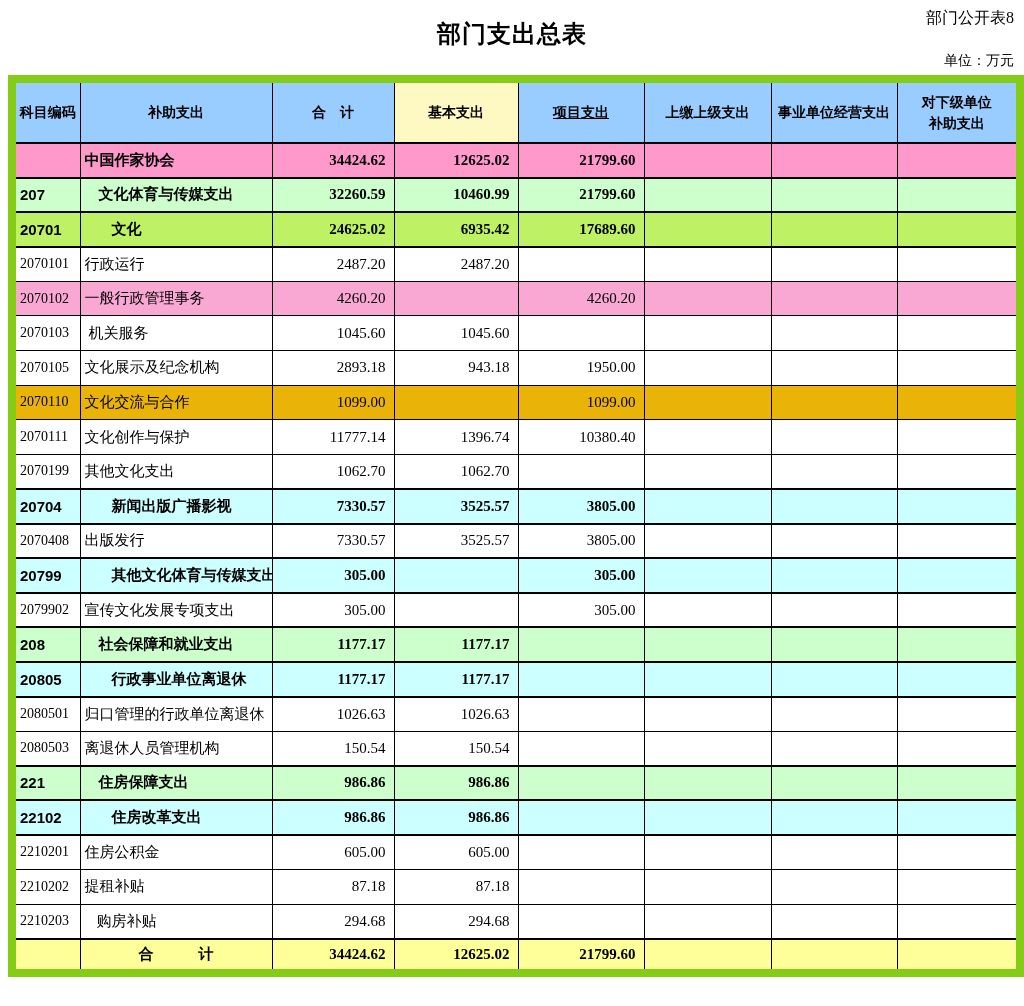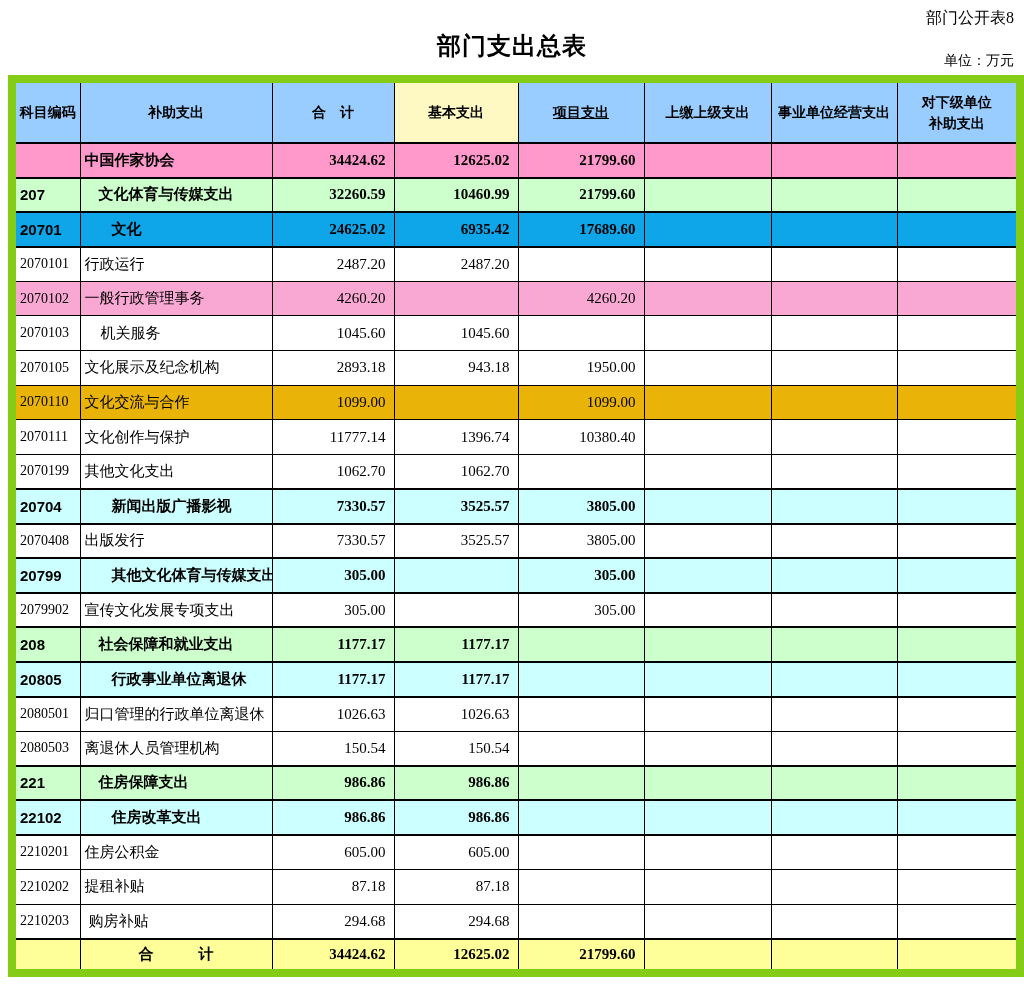--- a/index.html
+++ b/index.html
@@ -8,21 +8,21 @@
     width: 1024px; height: 1006px;
     position: relative;
     font-family: "Liberation Serif", serif;
     color: #000;
   }
   .doc-tag {
     position: absolute; top: 8px; right: 10px;
     font: 16px "Liberation Serif", serif;
   }
   .title {
-    position: absolute; top: 30px; left: 0; width: 100%;
+    position: absolute; top: 18px; left: 0; width: 100%;
     text-align: center;
     font: bold 24px "Liberation Sans", sans-serif;
     letter-spacing: 1px;
   }
   .unit {
     position: absolute; top: 52px; right: 10px;
     font: 14px "Liberation Serif", serif;
   }
   table.main {
     position: absolute; top: 75px; left: 8px;
@@ -121,21 +121,21 @@
       <tr class="section bold" style="background: rgb(204, 255, 204);">
         <td class="code">207</td>
         <td class="name" style="padding-left: 18px;">文化体育与传媒支出</td>
         <td class="num">32260.59</td>
         <td class="num">10460.99</td>
         <td class="num">21799.60</td>
         <td class="num"></td>
         <td class="num"></td>
         <td class="num"></td>
       </tr>
-      <tr class="section bold" style="background: #0ea5e9;">
+      <tr class="section bold" style="background: #bef264;">
         <td class="code">20701</td>
         <td class="name" style="padding-left: 31px;">文化</td>
         <td class="num">24625.02</td>
         <td class="num">6935.42</td>
         <td class="num">17689.60</td>
         <td class="num"></td>
         <td class="num"></td>
         <td class="num"></td>
       </tr>
       <tr style="background: rgb(255, 255, 255);">
@@ -153,21 +153,21 @@
         <td class="name" style="padding-left: 4px;">一般行政管理事务</td>
         <td class="num">4260.20</td>
         <td class="num"></td>
         <td class="num">4260.20</td>
         <td class="num"></td>
         <td class="num"></td>
         <td class="num"></td>
       </tr>
       <tr style="background: rgb(255, 255, 255);">
         <td class="code">2070103</td>
-        <td class="name" style="padding-left: 20px;">机关服务</td>
+        <td class="name" style="padding-left: 8px;">机关服务</td>
         <td class="num">1045.60</td>
         <td class="num">1045.60</td>
         <td class="num"></td>
         <td class="num"></td>
         <td class="num"></td>
         <td class="num"></td>
       </tr>
       <tr style="background: rgb(255, 255, 255);">
         <td class="code">2070105</td>
         <td class="name" style="padding-left: 4px;">文化展示及纪念机构</td>
@@ -323,21 +323,21 @@
         <td class="name" style="padding-left: 4px;">提租补贴</td>
         <td class="num">87.18</td>
         <td class="num">87.18</td>
         <td class="num"></td>
         <td class="num"></td>
         <td class="num"></td>
         <td class="num"></td>
       </tr>
       <tr style="background: rgb(255, 255, 255);">
         <td class="code">2210203</td>
-        <td class="name" style="padding-left: 8px;">购房补贴</td>
+        <td class="name" style="padding-left: 16px;">购房补贴</td>
         <td class="num">294.68</td>
         <td class="num">294.68</td>
         <td class="num"></td>
         <td class="num"></td>
         <td class="num"></td>
         <td class="num"></td>
       </tr>
       <tr class="section bold" style="background: rgb(255, 255, 153);">
         <td class="code"></td>
         <td class="name" style="text-align: center;">合　　　计</td>

